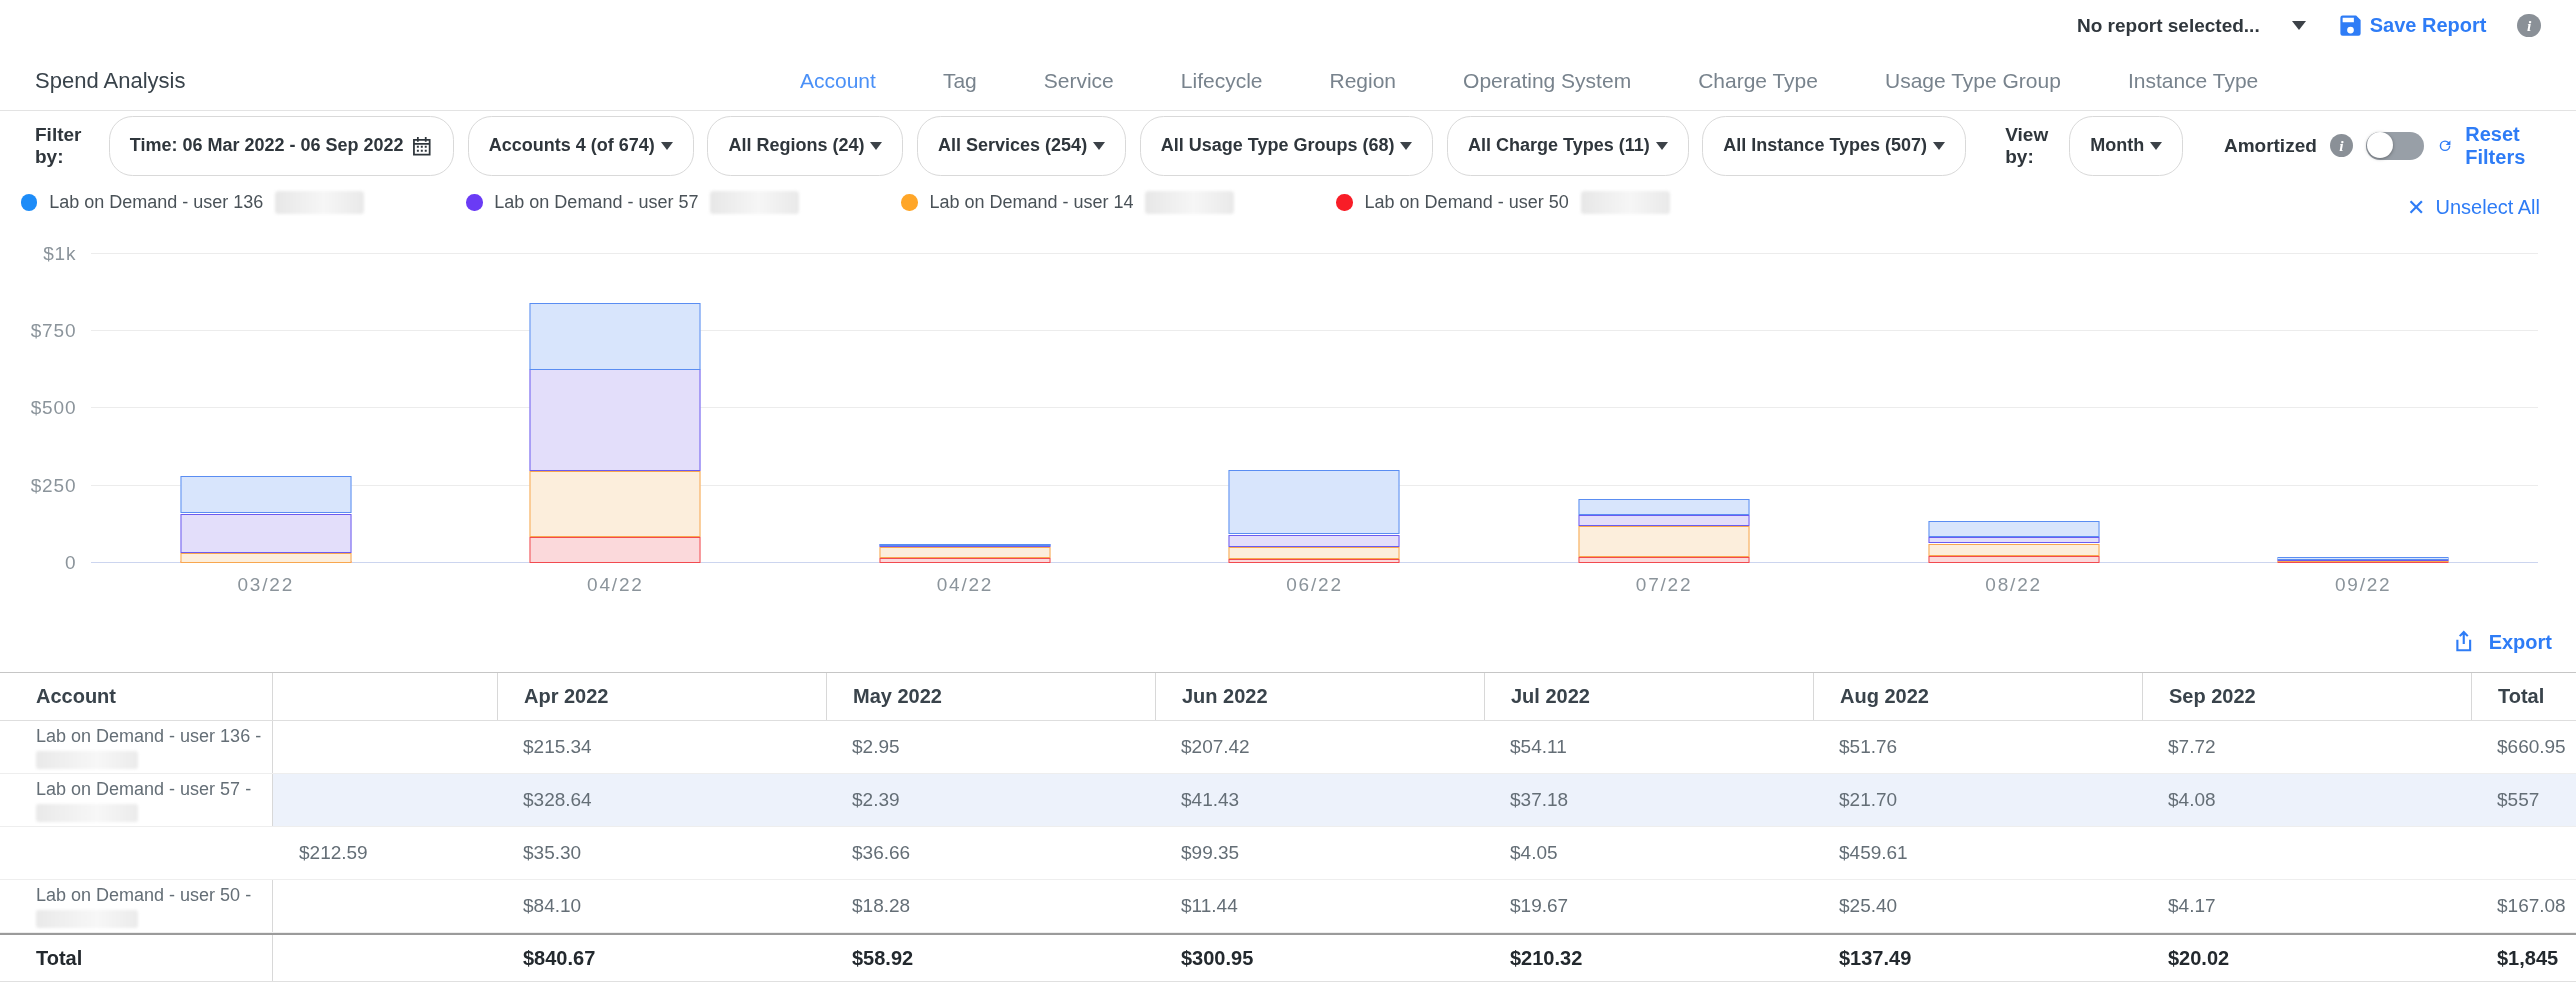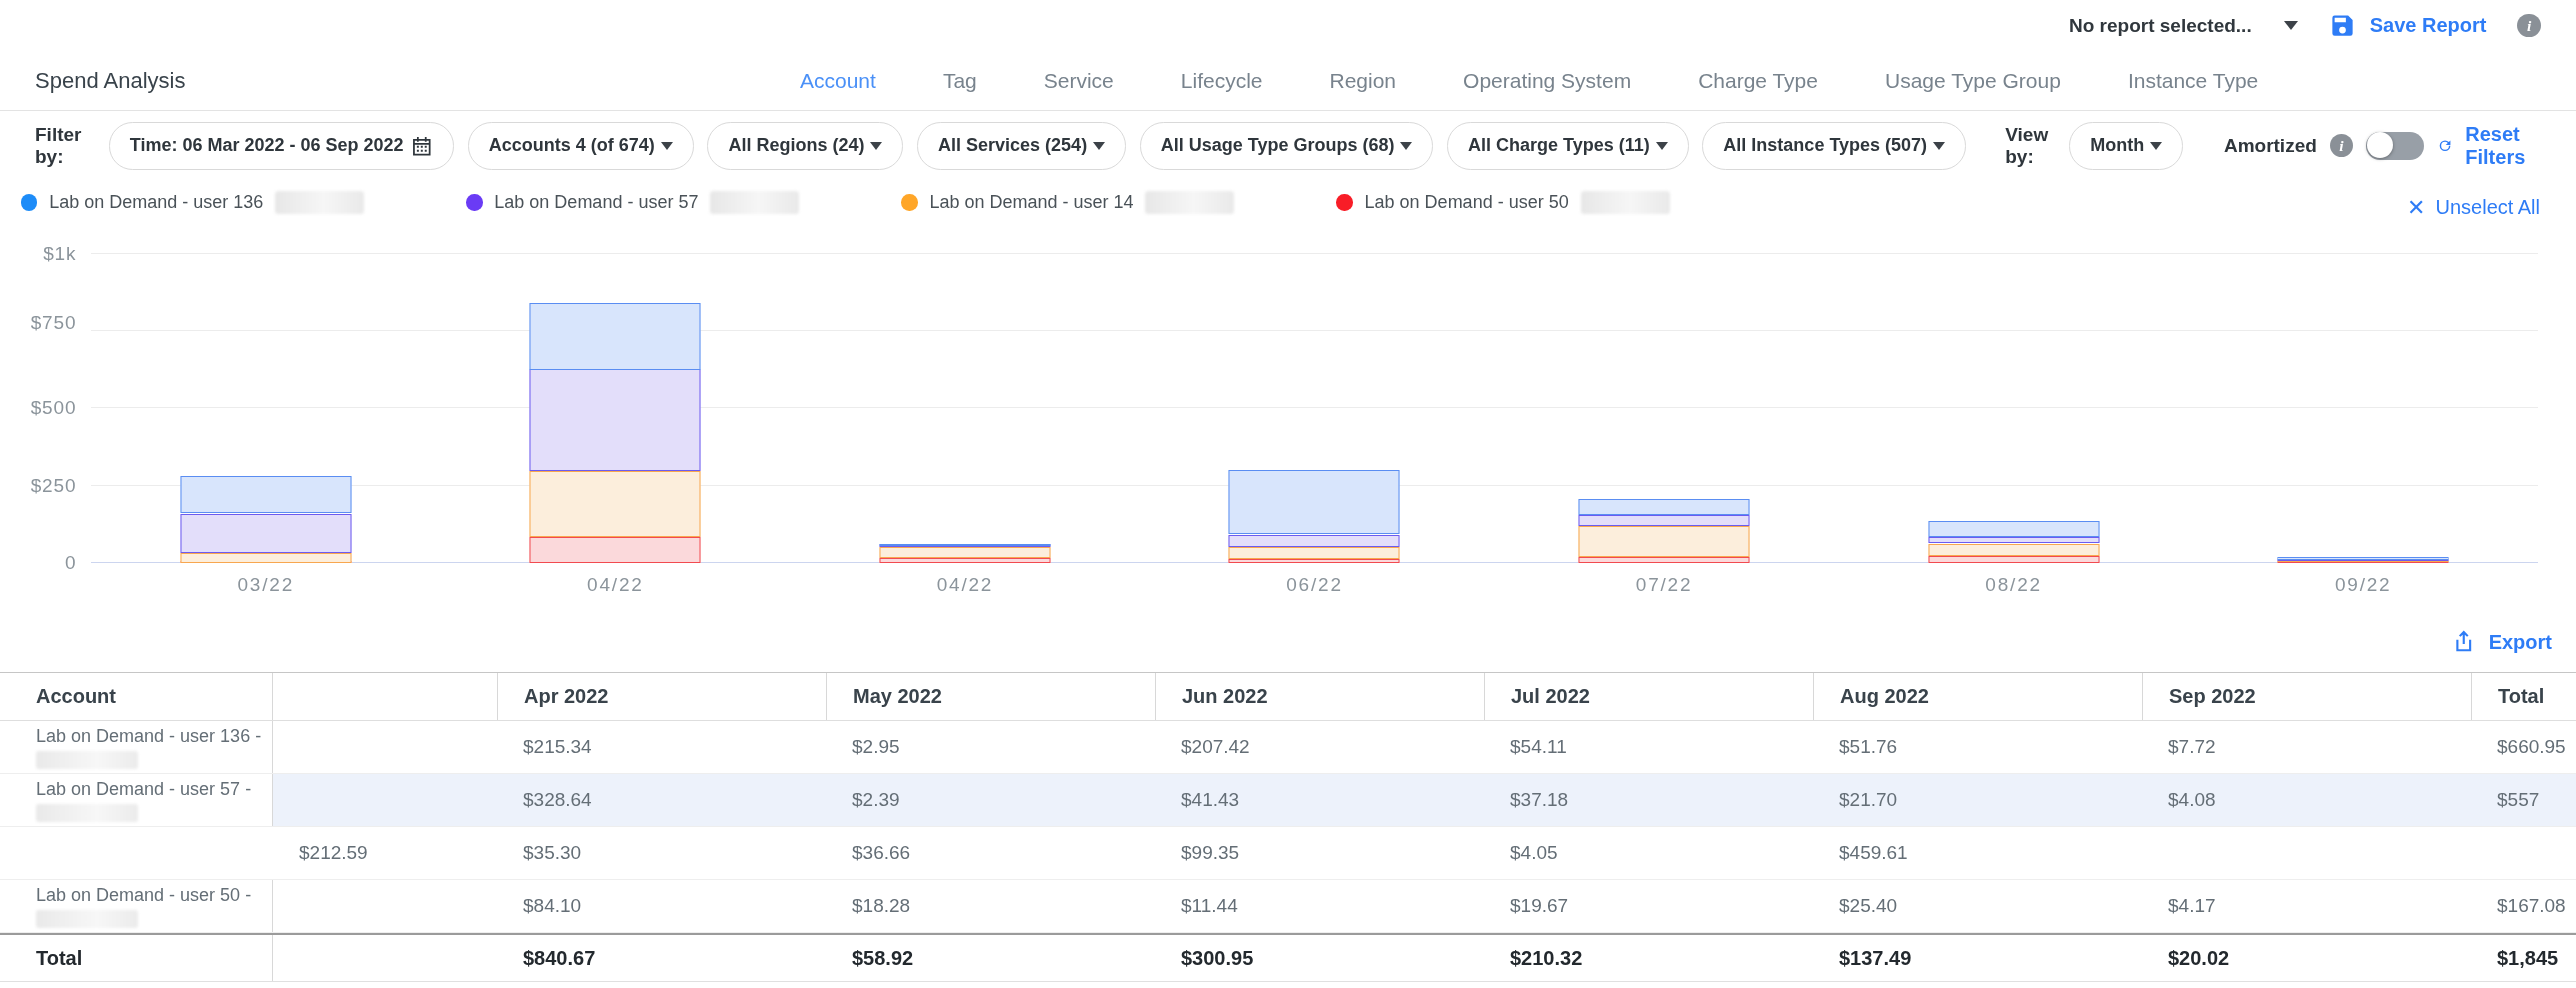--- a/index.html
+++ b/index.html
@@ -6,40 +6,40 @@
   html,body { width:2576px; height:989px; overflow:hidden; background:#fff;
     font-family:"Liberation Sans", sans-serif; color:#39434b; }
 
   
   .top-bar { height:51px; display:flex; justify-content:flex-end; align-items:center;
     gap:31px; padding:0 35px; }
   .report-selector { display:flex; align-items:center; gap:32px; font-size:19px;
     font-weight:700; color:#30373d; cursor:pointer; }
   .caret { width:0; height:0; border-left:7.3px solid transparent; border-right:7.3px solid transparent;
     border-top:9px solid #3c4248; }
-  .save-report { display:flex; align-items:center; gap:14px; color:#2e7cf6;
+  .save-report { display:flex; align-items:center; gap:6px; color:#2e7cf6;
     font-size:20px; font-weight:700; cursor:pointer; }
   .save-report svg { width:27px; height:27px; }
   .info-circle { width:23.6px; height:23.6px; border-radius:50%; background:#8a9097; color:#fff;
     font-size:15.5px; font-weight:700; display:flex; align-items:center; justify-content:center;
     font-family:"Liberation Serif", serif; font-style:italic; }
 
   
   .header-row { height:60px; border-bottom:0.9px solid #e3e3e3; position:relative;
     display:flex; align-items:center; padding:0 35px; }
   .page-title { font-size:22px; color:#39434b; }
   .tabs { position:absolute; left:800px; top:0; height:100%; display:flex;
     align-items:center; gap:67px; }
   .tab { font-size:21px; color:#78838d; cursor:pointer; white-space:nowrap; }
   .tab.active { color:#4a90f7; }
 
   
   .filter-bar { height:69px; display:flex; align-items:center; padding:0 35px; gap:13.6px; }
   .filter-by { font-weight:700; font-size:19px; color:#2f363c; margin-right:7.3px; }
-  .pill { height:48px; border:1.8px solid #d9d9d9; border-radius:23.6px; background:#fff;
+  .pill { height:60px; border:1.8px solid #d9d9d9; border-radius:23.6px; background:#fff;
     display:flex; align-items:center; gap:6px; padding:0 20px; font-size:18px;
     font-weight:700; color:#2f363c; cursor:pointer; white-space:nowrap; }
   .pill .caret { border-left-width:6.4px; border-right-width:6.4px; border-top-width:8.2px; }
   .pill svg { width:23.6px; height:23.6px; }
   .view-by { font-weight:700; font-size:19px; color:#2f363c; margin-left:25.5px; }
   .amortized { display:flex; align-items:center; gap:12.7px; margin-left:27px;
     font-weight:700; font-size:19px; color:#2f363c; }
   .toggle { width:58px; height:28px; border-radius:15.5px; background:#989fa7;
     position:relative; cursor:pointer; }
   .knob { position:absolute; left:0.9px; top:0.9px; width:26px; height:26px; border-radius:50%;
@@ -228,21 +228,21 @@
   <div class="unselect-all">
     <span class="x-glyph">✕</span>
     <span>Unselect All</span>
   </div>
 </div>
 
 <div class="chart-wrap">
   <div class="chart">
     <div class="y-axis">
         <div class="y-tick" style="bottom: 309px;">$1k</div>
-        <div class="y-tick" style="bottom: 240px;">$750</div>
+        <div class="y-tick" style="bottom: 232px;">$750</div>
         <div class="y-tick" style="bottom: 155px;">$500</div>
         <div class="y-tick" style="bottom: 77px;">$250</div>
         <div class="y-tick" style="bottom: 0px;">0</div>
       </div>
     <div class="plot">
       <div>
           <div class="gridline" style="bottom: 309px;"></div>
           <div class="gridline" style="bottom: 232px;"></div>
           <div class="gridline" style="bottom: 155px;"></div>
           <div class="gridline" style="bottom: 77px;"></div>

